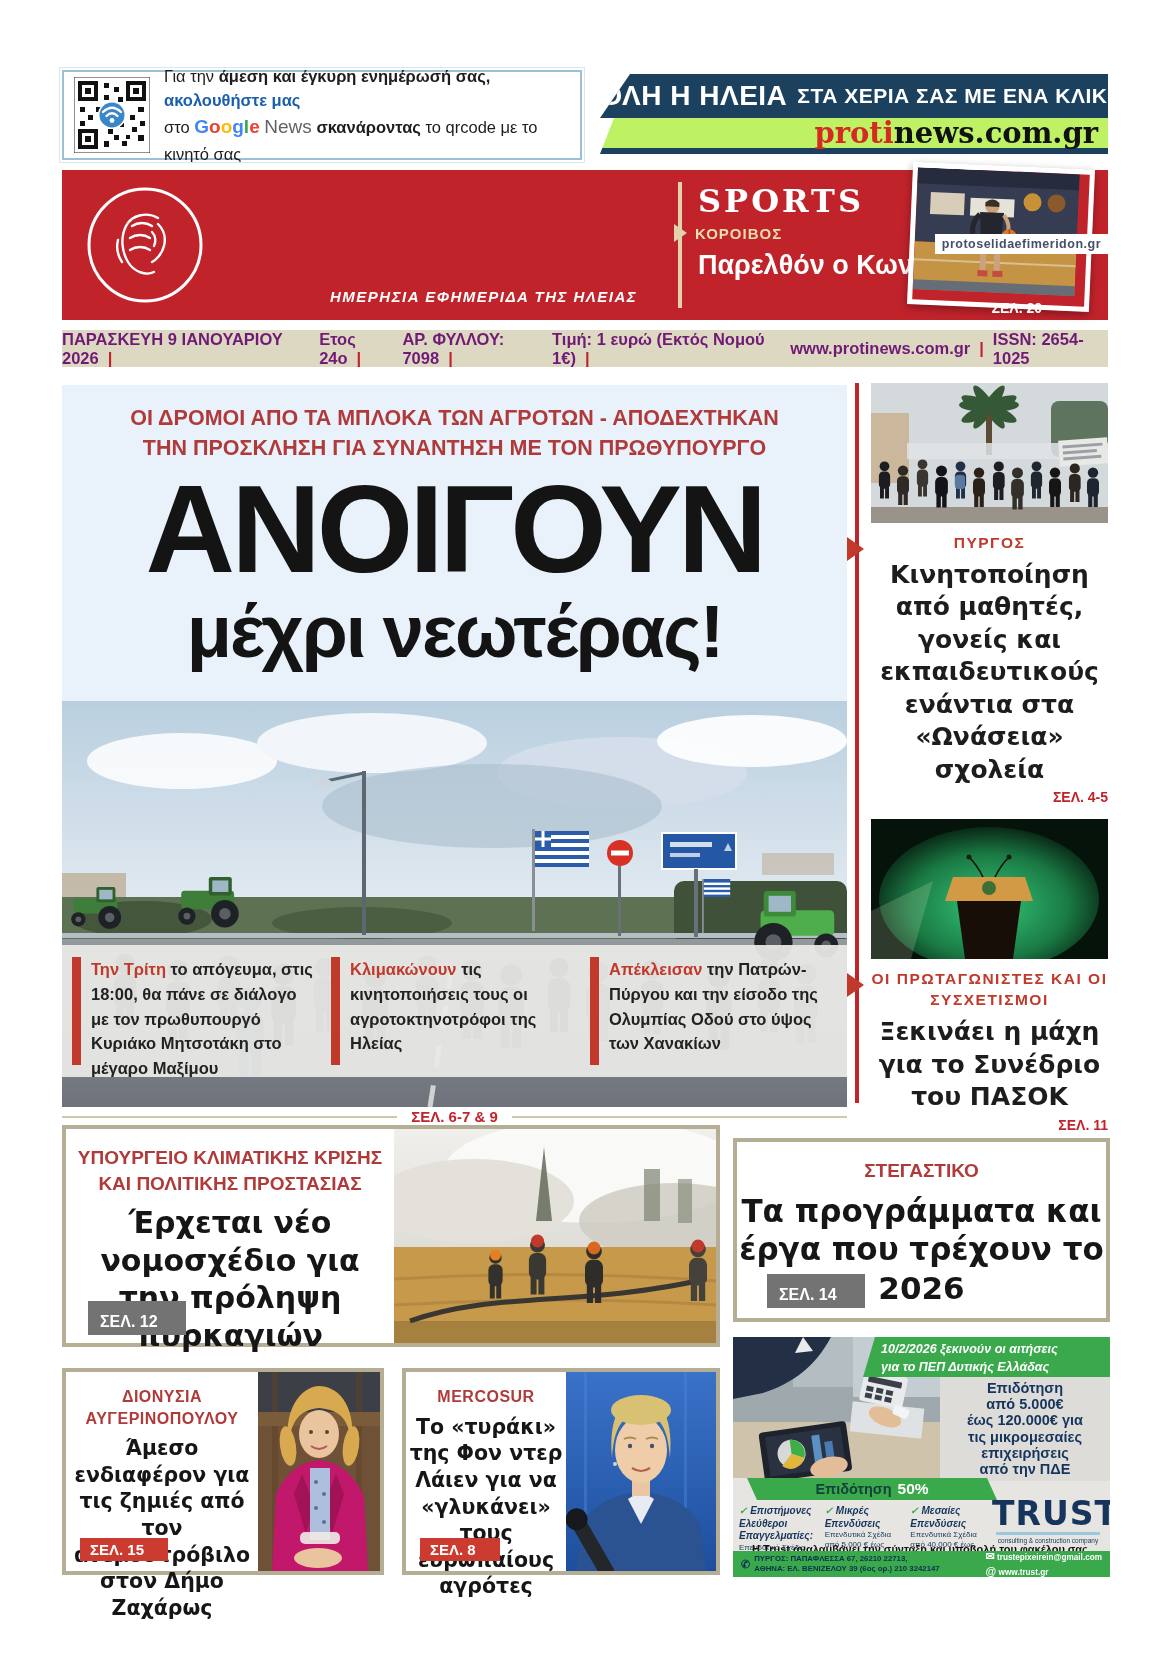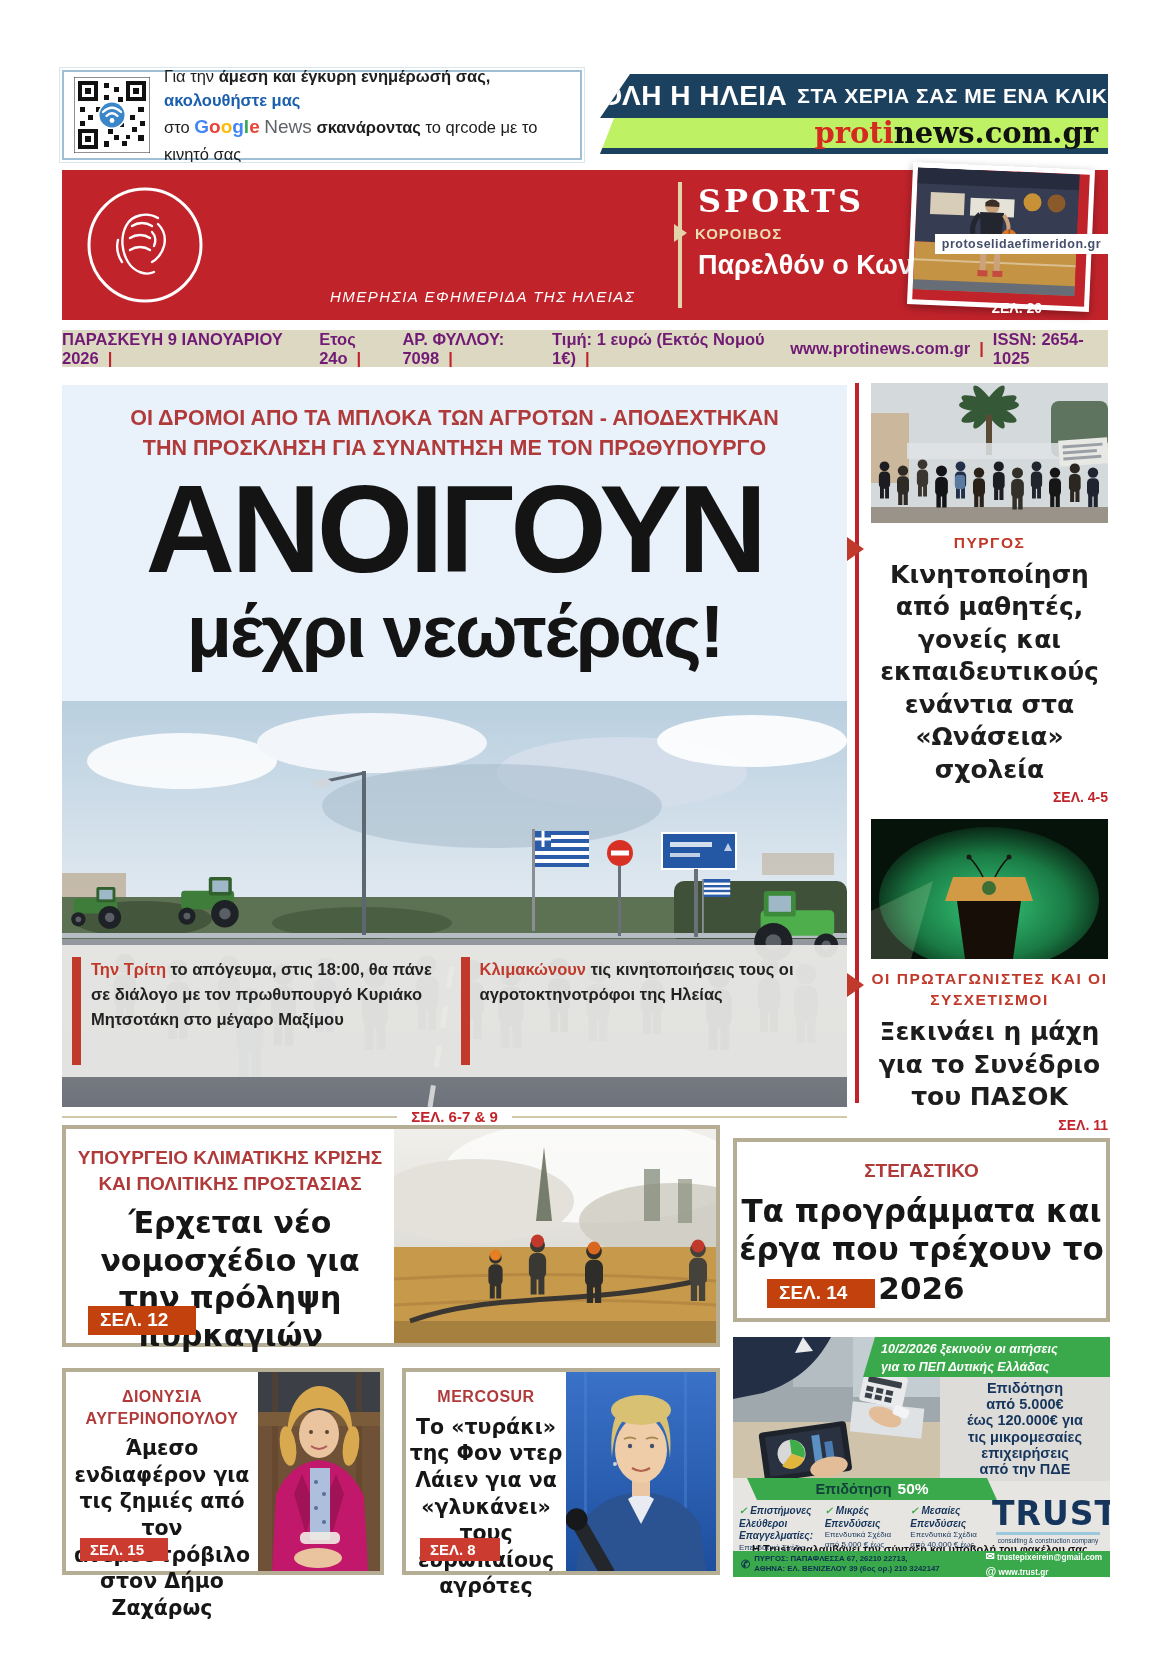--- a/index.html
+++ b/index.html
@@ -26,21 +26,21 @@
     align-items:center;justify-content:flex-end;padding-right:10px;box-sizing:border-box;
     font-family:"DejaVu Serif",serif;font-weight:bold;font-size:29px;
     clip-path:polygon(14px 0,100% 0,100% 100%,0 100%);}
   .url-red{color:#d42a20;}
   .url-black{color:#111;}
   
   .masthead{position:absolute;left:62px;top:170px;width:1046px;height:150px;background:#c1232b;}
   .emblem{position:absolute;left:20px;top:12px;}
   .mh-title{position:absolute;left:230px;top:-16px;font-family:"DejaVu Sans",sans-serif;
     font-weight:bold;font-size:102px;color:#fff;letter-spacing:-3px;}
-  .mh-tagline{position:absolute;left:268px;top:118px;color:#fff;font-weight:normal;
+  .mh-tagline{position:absolute;left:268px;top:118px;color:#fff;font-weight:bold;
     font-style:italic;font-size:15px;letter-spacing:1.5px;}
   .sports{position:absolute;left:616px;top:12px;border-left:4px solid #e3d3ac;
     padding-left:16px;height:126px;}
   .sports-title{font-family:"DejaVu Serif",serif;font-weight:bold;color:#fff;
     font-size:32px;letter-spacing:3px;}
   .sports-kicker{color:#ecdcb2;font-weight:bold;font-size:15px;letter-spacing:1px;
     display:flex;align-items:center;gap:8px;margin-top:4px;}
   .arrow-beige{width:0;height:0;border-left:13px solid #e3d3ac;
     border-top:9px solid transparent;border-bottom:9px solid transparent;margin-left:-24px;}
   .sports-headline{color:#fff;font-weight:bold;font-size:27px;line-height:1.15;margin-top:8px;}
@@ -85,22 +85,22 @@
     line-height:1.3;margin-top:5px;font-family:"DejaVu Sans",sans-serif;}
   .sb-page{text-align:right;color:#c1232b;font-weight:bold;font-size:14px;margin-top:3px;}
   .mt14{margin-top:14px;}
   
   .box{position:absolute;border:4px solid #b5ae95;background:#fff;box-sizing:border-box;}
   .box-climate{left:62px;top:1125px;width:658px;height:222px;display:flex;}
   .bc-text{flex:1;padding:16px 6px 8px;position:relative;text-align:center;}
   .st-kicker{color:#b03a3a;font-weight:bold;font-size:19px;line-height:1.35;}
   .st-headline{font-size:30px;font-weight:bold;color:#161616;line-height:1.25;
     margin-top:8px;font-family:"DejaVu Sans",sans-serif;}
-  .badge{position:absolute;left:22px;bottom:8px;background:#c2410c;color:#fff;
-    font-weight:bold;font-size:19px;padding:3px 28px 4px 12px;}
+  .badge{position:absolute;left:22px;bottom:8px;background:#737373;color:#fff;
+    font-weight:bold;font-size:16px;padding:12px 28px 4px 12px;}
   .bc-photo{width:322px;overflow:hidden;}
   .box-housing{left:733px;top:1138px;width:377px;height:184px;text-align:center;padding-top:16px;}
   .box-housing .st-headline{font-size:31px;}
   .box-housing .badge{left:30px;bottom:10px;}
   .box-small{display:flex;}
   .box-dionysia{left:62px;top:1368px;width:322px;height:207px;}
   .box-mercosur{left:402px;top:1368px;width:318px;height:207px;}
   .bs-text{flex:1;padding:14px 2px 8px;position:relative;text-align:center;}
   .bs-kicker{color:#b03a3a;font-weight:bold;font-size:16px;line-height:1.35;letter-spacing:.5px;}
   .bs-headline{font-size:20.5px;font-weight:bold;color:#161616;line-height:1.3;
@@ -391,20 +391,24 @@
 
     <div class="captions">
       <div class="caption">
         <span class="cap-lead">Την Τρίτη</span>
         <span>το απόγευμα, στις 18:00, θα πάνε σε διάλογο με τον πρωθυπουργό Κυριάκο Μητσοτάκη στο μέγαρο Μαξίμου</span>
       </div>
       <div class="caption">
         <span class="cap-lead">Κλιμακώνουν</span>
         <span>τις κινητοποιήσεις τους οι αγροτοκτηνοτρόφοι της Ηλείας</span>
       </div>
+      <div class="caption">
+        <span class="cap-lead">Απέκλεισαν</span>
+        <span>την Πατρών- Πύργου και την είσοδο της Ολυμπίας Οδού στο ύψος των Χανακίων</span>
+      </div>
     </div>
   </div>
 
   <div class="sidebar">
     <div class="sb-photo">
       <svg width="237" height="140" viewBox="0 0 237 140" preserveAspectRatio="none">
         <rect width="237" height="140" fill="#d4d9dc"></rect>
         <rect x="0" y="30" width="38" height="70" fill="#cbb79b"></rect>
         <rect x="180" y="18" width="57" height="56" rx="8" fill="#4a6148" opacity=".85"></rect>
         <g fill="#355936">

